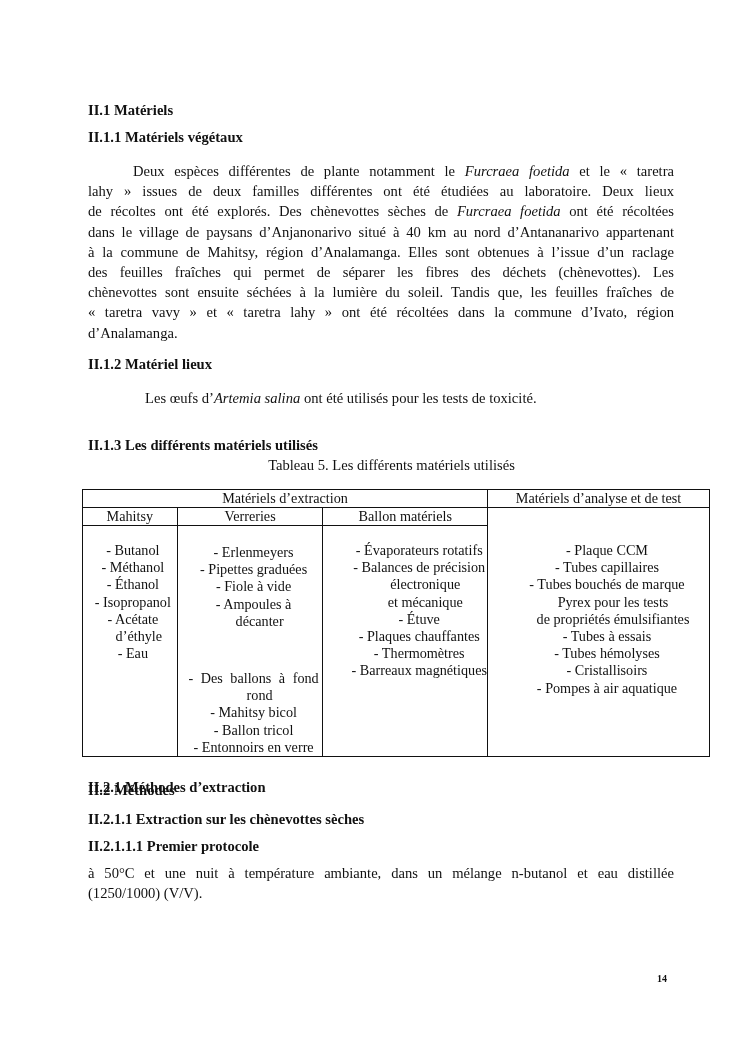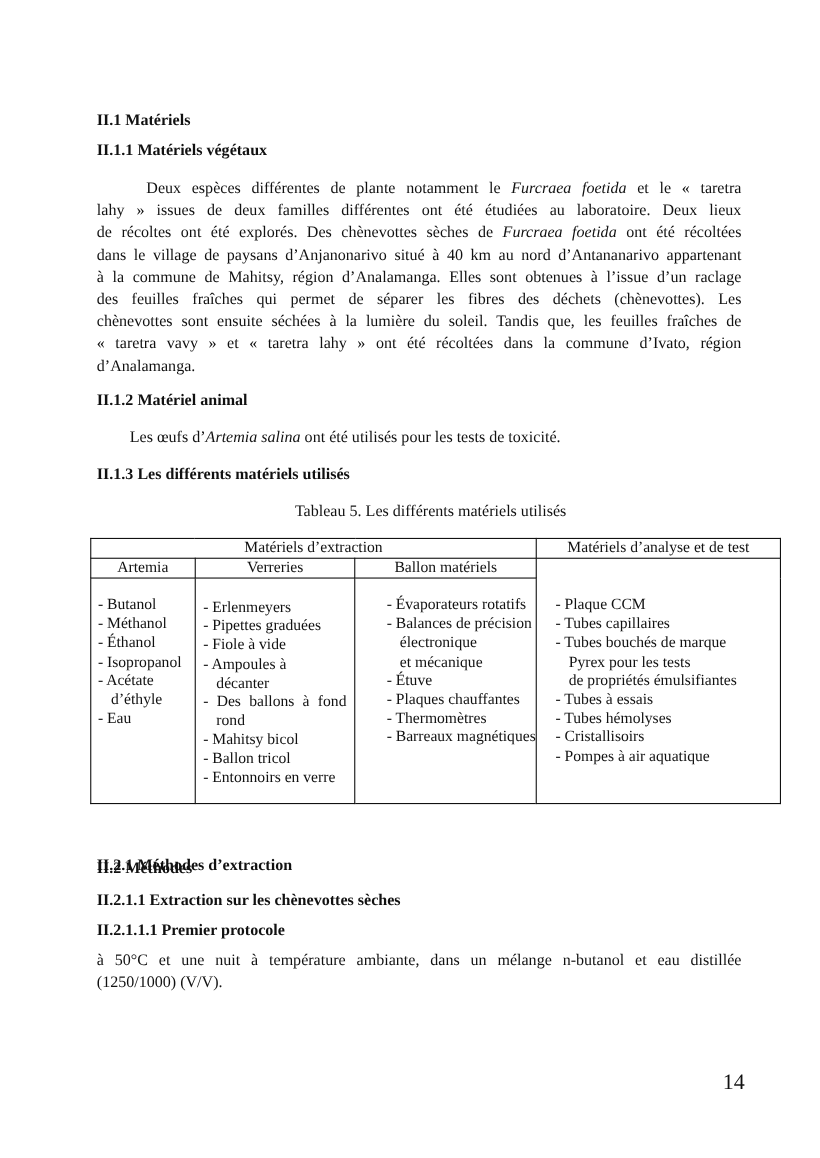--- a/index.html
+++ b/index.html
@@ -11,70 +11,70 @@
   .h { font-weight: bold; left: 88px; line-height: 18px; white-space: nowrap; }
   .para { left: 88px; width: 586px; line-height: 20.2px; text-align: justify; }
   .para .line { display: block; height: 20.2px; text-align: justify; text-align-last: justify; white-space: nowrap; }
   .para .line.last { text-align-last: left; }
   .para .line.indent { padding-left: 45px; }
   .caption { left: 0; width: 783px; text-align: center; line-height: 18px; }
   table.mat {
     position: absolute; left: 82px; top: 489px; width: 628px; height: 242px;
     border-collapse: collapse; font-size: 14.2px; line-height: 17.2px;
   }
-  table.mat td { border: 1px solid #111; padding: 0; vertical-align: top; }
+  table.mat td { border: 1px solid #111; padding: 0; vertical-align: top; text-align: center; }
   table.mat td.hd { text-align: center; height: 17px; line-height: 17px; vertical-align: middle; }
   table.mat td.list { padding-top: 16px; }
   .li { display: block; white-space: nowrap; }
   .cont { padding-left: 12px; }
-  .pagenum { left: 657px; top: 973px; font-weight: normal; font-size: 20px; }
+  .pagenum { left: 657px; top: 973px; font-weight: bold; font-size: 10px; }
   i { font-style: italic; }
 </style>
 </head>
 <body>
 
 <div class="abs h" style="top:101px">II.1 Matériels</div>
 <div class="abs h" style="top:128px">II.1.1 Matériels végétaux</div>
 
 <div class="abs para" style="top:161px">
   <span class="line indent"><span>Deux espèces différentes de plante notamment le </span><i>Furcraea foetida</i><span> et le « taretra</span></span>
   <span class="line">lahy » issues de deux familles différentes ont été étudiées au laboratoire. Deux lieux</span>
   <span class="line"><span>de récoltes ont été explorés. Des chènevottes sèches de </span><i>Furcraea foetida</i><span> ont été récoltées</span></span>
   <span class="line">dans le village de paysans d’Anjanonarivo situé à 40 km au nord d’Antananarivo appartenant</span>
   <span class="line">à la commune de Mahitsy, région d’Analamanga. Elles sont obtenues à l’issue d’un raclage</span>
   <span class="line">des feuilles fraîches qui permet de séparer les fibres des déchets (chènevottes). Les</span>
   <span class="line">chènevottes sont ensuite séchées à la lumière du soleil. Tandis que, les feuilles fraîches de</span>
   <span class="line">« taretra vavy » et « taretra lahy » ont été récoltées dans la commune d’Ivato, région</span>
   <span class="line last">d’Analamanga.</span>
 </div>
 
-<div class="abs h" style="top:355px">II.1.2 Matériel animal</div>
+<div class="abs h" style="top:355px">II.1.2 Matériel lieux</div>
 
-<div class="abs" style="left:118px; top:389px; line-height:18px; white-space:nowrap;">
+<div class="abs" style="left:145px; top:389px; line-height:18px; white-space:nowrap;">
   <span>Les œufs d’</span><i>Artemia salina</i><span> ont été utilisés pour les tests de toxicité.</span>
 </div>
 
-<div class="abs h" style="top:422px">II.1.3 Les différents matériels utilisés</div>
+<div class="abs h" style="top:436px">II.1.3 Les différents matériels utilisés</div>
 
 <div class="abs caption" style="top:456px">Tableau 5. Les différents matériels utilisés</div>
 
 <table class="mat">
   <colgroup>
     <col style="width:95px">
     <col style="width:146px">
     <col style="width:164px">
     <col style="width:223px">
   </colgroup>
   <tbody>
       <tr>
     <td class="hd" colspan="3">Matériels d’extraction</td>
     <td class="hd">Matériels d’analyse et de test</td>
   </tr>
   <tr>
-    <td class="hd">Artemia</td>
+    <td class="hd">Mahitsy</td>
     <td class="hd">Verreries</td>
     <td class="hd">Ballon matériels</td>
     <td rowspan="2" class="list" style="padding-left:17px; padding-top:34px;">
       <span class="li">- Plaque CCM</span>
       <span class="li">- Tubes capillaires</span>
       <span class="li">- Tubes bouchés de marque</span>
       <span class="li cont">Pyrex pour les tests</span>
       <span class="li cont">de propriétés émulsifiantes</span>
       <span class="li">- Tubes à essais</span>
       <span class="li">- Tubes hémolyses</span>
@@ -91,21 +91,21 @@
       <span class="li">- Acétate</span>
       <span class="li cont">d’éthyle</span>
       <span class="li">- Eau</span>
     </td>
     <td class="list" style="padding-left:7px; padding-top:18px;">
       <span class="li">- Erlenmeyers</span>
       <span class="li">- Pipettes graduées</span>
       <span class="li">- Fiole à vide</span>
       <span class="li">- Ampoules à</span>
       <span class="li cont">décanter</span>
-      <span class="li" style="word-spacing:4px;">- Des ballons à fond</span>
+      <span class="li" style="word-spacing:4px;margin-top:40px;">- Des ballons à fond</span>
       <span class="li cont">rond</span>
       <span class="li">- Mahitsy bicol</span>
       <span class="li">- Ballon tricol</span>
       <span class="li">- Entonnoirs en verre</span>
     </td>
     <td class="list" style="padding-left:28px; padding-top:16px;">
       <span class="li">- Évaporateurs rotatifs</span>
       <span class="li">- Balances de précision</span>
       <span class="li cont">électronique</span>
       <span class="li cont">et mécanique</span>

